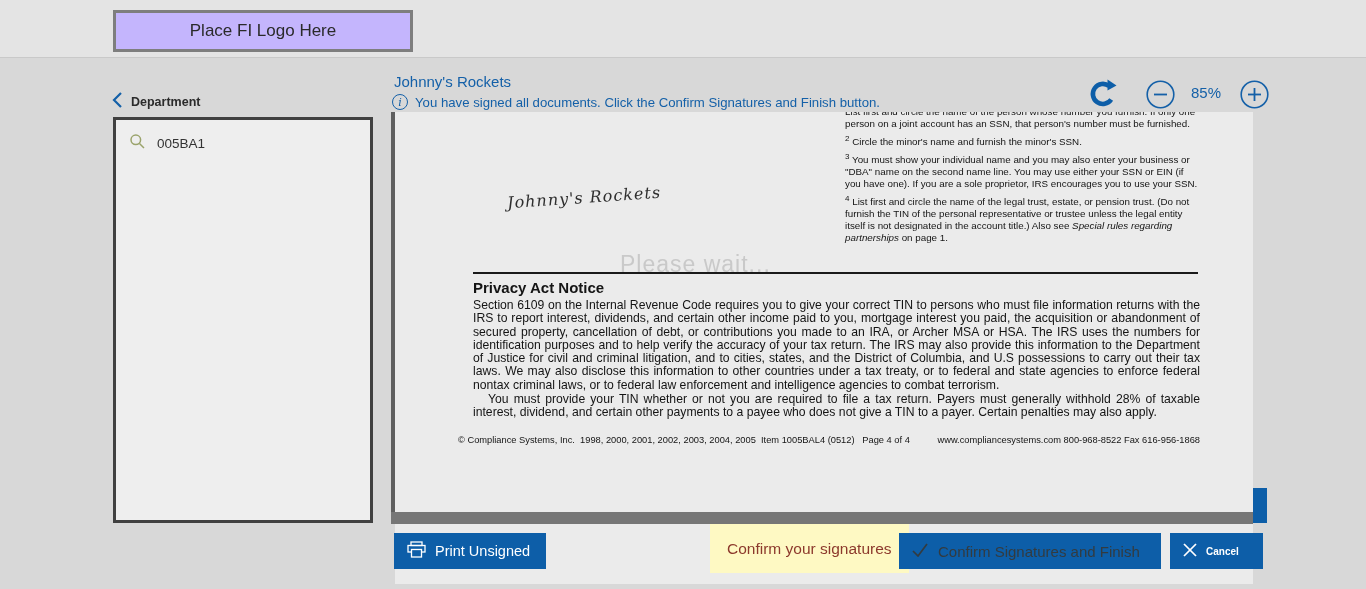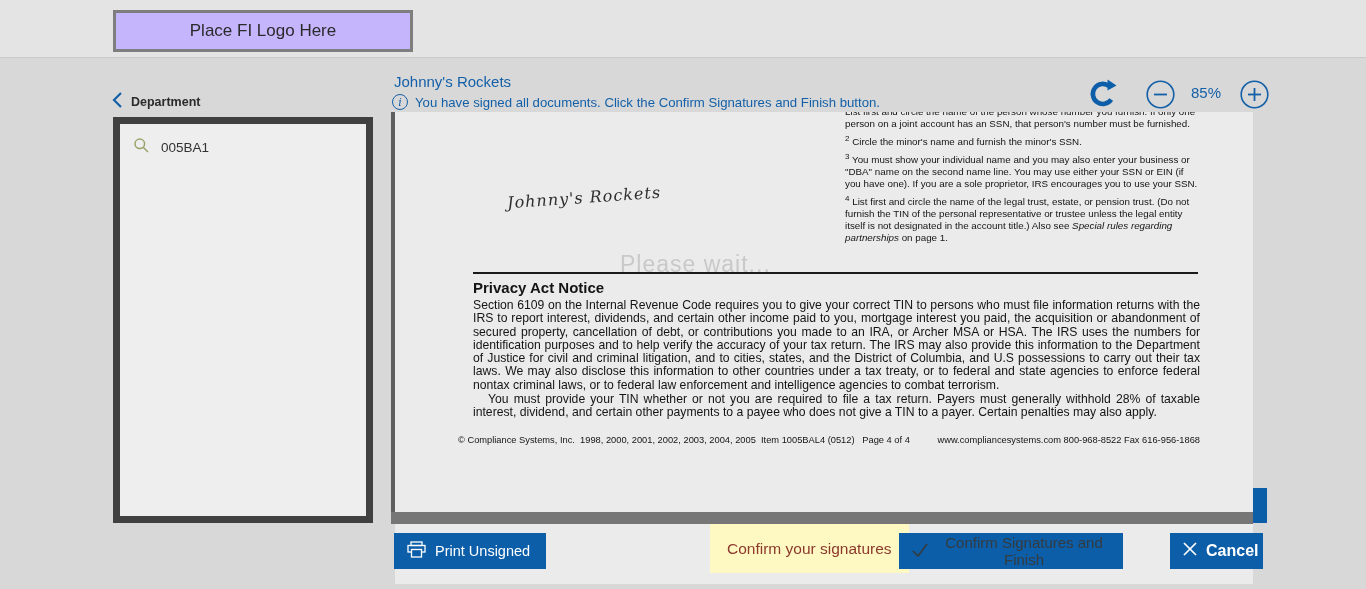--- a/index.html
+++ b/index.html
@@ -7,21 +7,21 @@
   body { font-family:"Liberation Sans", sans-serif; background:#d8d8d8; }
   #app { position:relative; width:1366px; height:589px; }
 
   
   .topbar { position:absolute; left:0; top:0; width:1366px; height:58px; background:#e4e4e4; border-bottom:1px solid #c9c9c9; }
   .logo-box { position:absolute; left:113px; top:10px; width:300px; height:42px; background:#c4b5fd; border:3px solid #7e7e7e; display:flex; align-items:center; justify-content:center; font-size:17px; color:#2a2a2a; }
 
   
   .back-row { position:absolute; left:112px; top:91px; display:flex; align-items:center; gap:8px; cursor:pointer; }
   .back-row .lbl { font-size:12.5px; font-weight:bold; color:#2b2b2b; }
-  .doc-panel { position:absolute; left:113px; top:117px; width:260px; height:406px; background:#eeeeee; border:7px solid #404040; }
+  .doc-panel { position:absolute; left:113px; top:117px; width:260px; height:406px; background:#eeeeee; border:3px solid #404040; }
   .doc-item { display:flex; align-items:center; gap:11px; padding:13px 13px; font-size:13.5px; color:#333; cursor:pointer; }
 
   
   .page-title { position:absolute; left:394px; top:73px; font-size:15px; color:#1460a8; }
   .info-row { position:absolute; left:392px; top:94px; display:flex; align-items:center; gap:7px; }
   .info-icon { width:16px; height:16px; border:1px solid #1460a8; border-radius:50%; display:flex; align-items:center; justify-content:center; font-family:"DejaVu Serif", serif; font-style:italic; font-size:11px; color:#1460a8; }
   .info-text { font-size:13.2px; color:#1460a8; }
   .ctl { position:absolute; cursor:pointer; }
   .zoom-circle { width:29px; height:29px; }
   .zoom-level { position:absolute; left:1186px; top:84px; font-size:15px; color:#1460a8; width:40px; text-align:center; }
@@ -42,22 +42,22 @@
   .privacy-body .p2 { margin-top:1px; text-indent:15px; }
   .doc-footer { position:absolute; left:63px; top:323px; width:742px; display:flex; justify-content:space-between; font-size:9.3px; white-space:pre-wrap;gap:13px; }
 
   
   .hscroll { position:absolute; left:391px; top:512px; width:862px; height:12px; background:#767676; cursor:pointer; }
   .vthumb { position:absolute; left:1253px; top:488px; width:14px; height:35px; background:#0d5ea8; cursor:pointer; }
 
   
   .btn { position:absolute; top:533px; height:30px; display:flex; align-items:center; gap:9px; background:#0d5ea8; color:#fff; padding:18px 13px; font-size:14.5px; cursor:pointer; border:none; }
   .btn-print { left:394px; width:152px; }
-  .btn-confirm { left:899px; width:224px; color:#333b40; font-size:15px; }
-  .btn-cancel { left:1170px; width:93px; font-weight:bold; font-size:16px; }
+  .btn-confirm { left:899px; width:262px; color:#333b40; font-size:15px; }
+  .btn-cancel { left:1170px; width:93px; font-weight:bold; font-size:10px; }
   .tooltip { position:absolute; left:710px; top:524px; height:49px; background:#fef9c3; color:#8c392c; display:flex; align-items:center; padding:0 17px; font-size:15.5px; }
   .tooltip:after { content:""; position:absolute; right:-11px; top:50%; transform:translateY(-50%); border-top:10px solid transparent; border-bottom:10px solid transparent; border-left:11px solid #e7d54b; }
 </style>
 </head>
 <body>
 
 <div id="app">
 
   <div class="topbar">
     <div class="logo-box">

